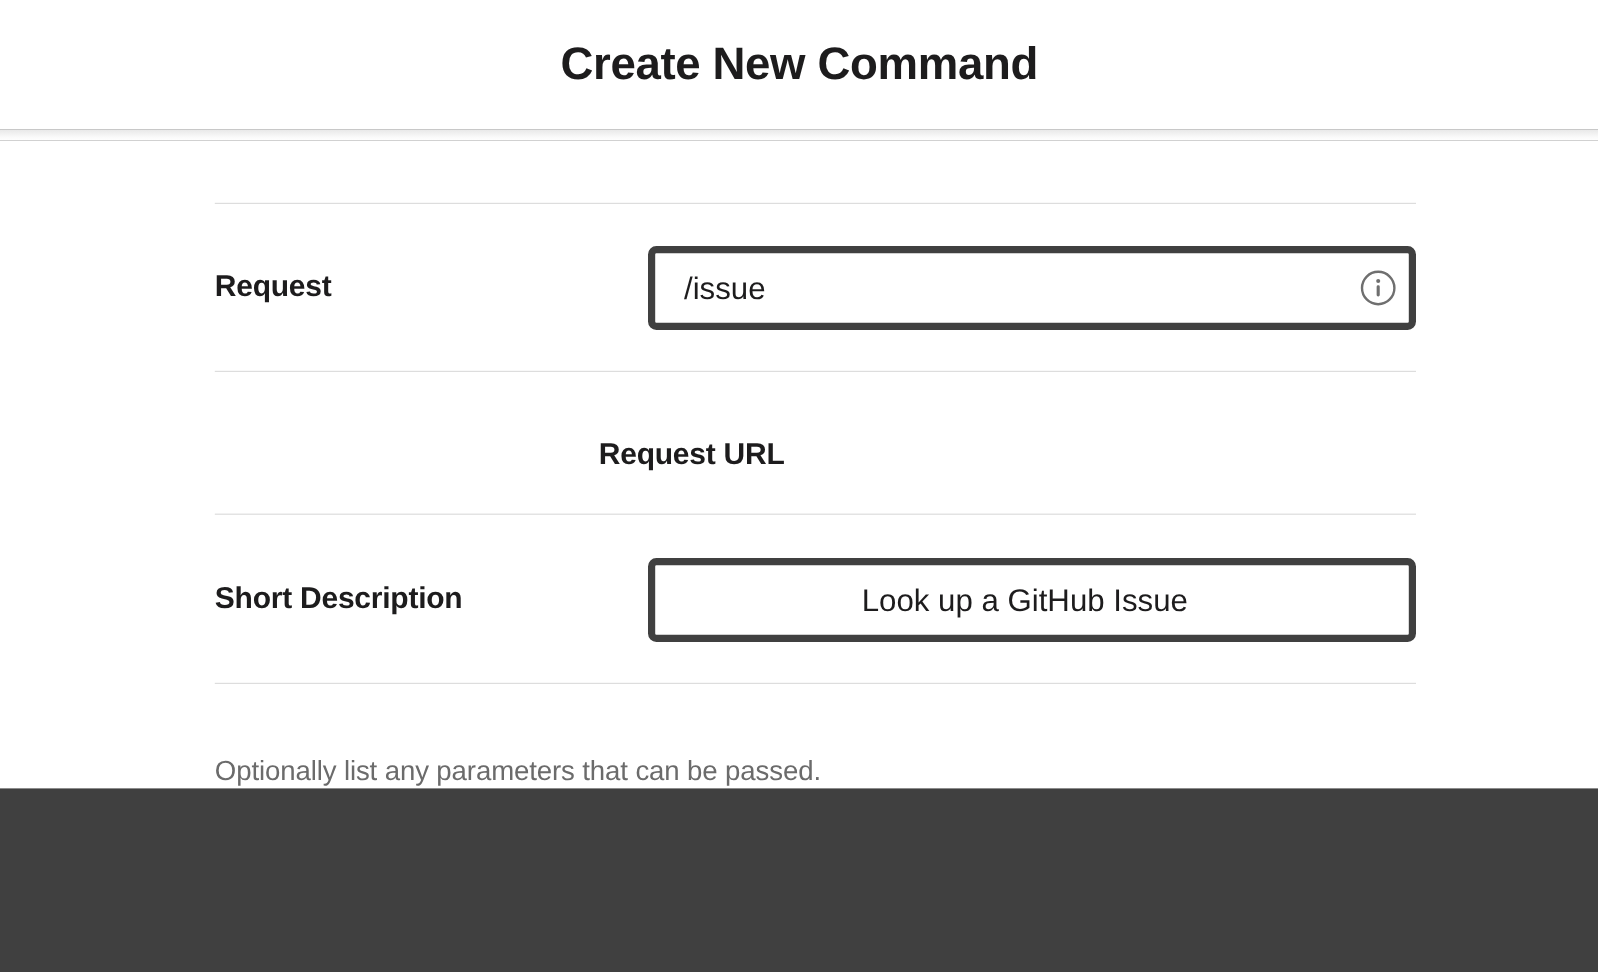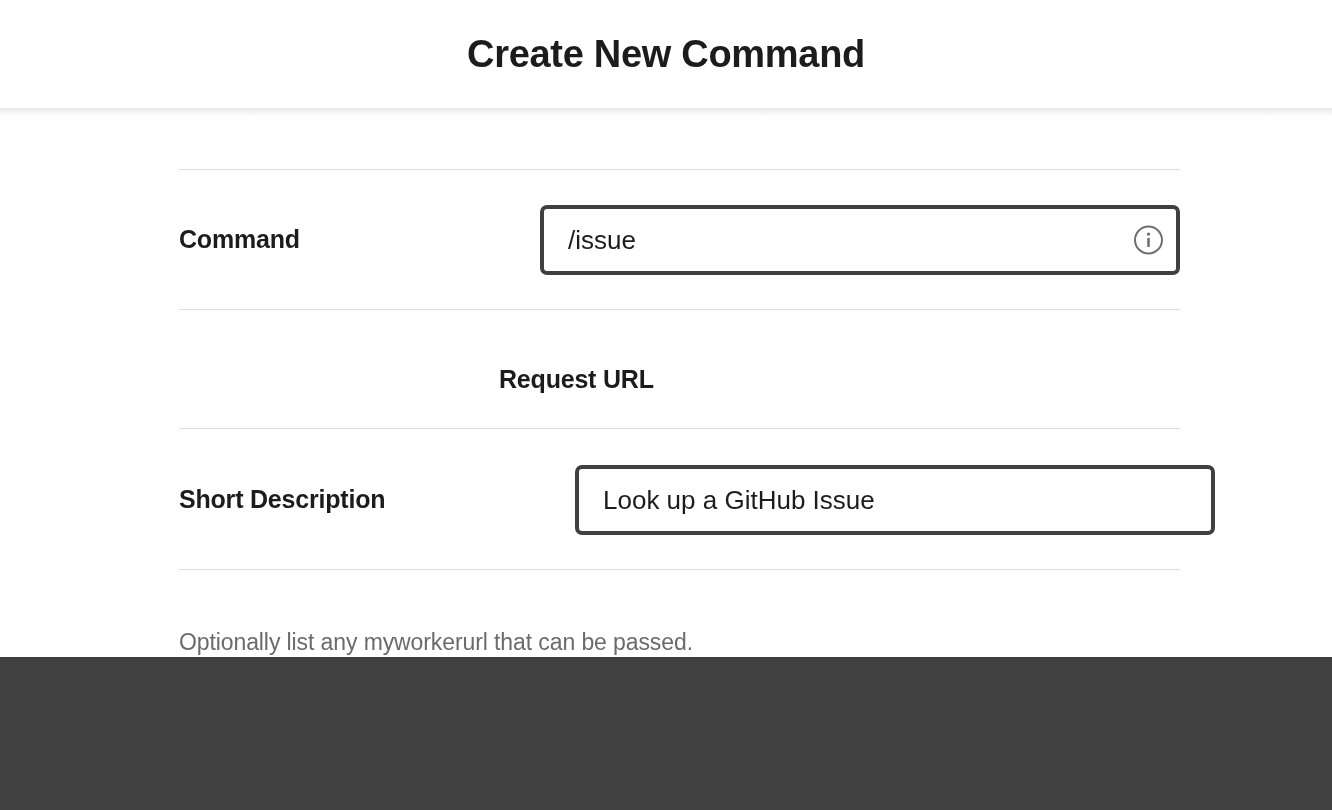--- a/index.html
+++ b/index.html
@@ -96,33 +96,34 @@
   }
 
   .input-wrap {
     position: relative;
     width: 640px;
   }
 
   .text-input {
     width: 640px;
     height: 70px;
-    border: 4px solid #404040;
+    border: 6px solid #404040;
     border-radius: 7px;
     background: #ffffff;
     font-family: "Liberation Sans", sans-serif;
     font-size: 26px;
     color: #1d1c1d;
     padding: 0 60px 0 24px;
     outline: none;
     line-height: 68px;
     display: block;
   }
   .text-input.no-icon {
     padding-right: 36px;
+    text-align: center;
   }
   .text-input::placeholder { color: #9a9a9a; }
 
   .info-icon {
     position: absolute;
     right: 16px;
     top: 50%;
     transform: translateY(-50%);
     width: 31px;
     height: 31px;
@@ -134,21 +135,21 @@
     font-size: 23px;
     color: #6b6b6b;
     line-height: 1.25;
     margin-top: 22px;
     letter-spacing: -0.1px;
   }
 
   
   .row-command   { padding: 35px 0 34px 0; }
   .row-url       { padding: 35px 0 34px 0; justify-content: center; }
-  .row-desc      { padding: 36px 0 34px 0; gap: 35px; }
+  .row-desc      { padding: 36px 0 34px 0; }
   .row-hint      { padding: 36px 0 0 0; }
 
   .row-command .row-label,
   .row-url .row-label,
   .row-desc .row-label,
   .row-hint .row-label { padding-top: 19px; }
 
   .spacer-top { height: 52px; }
 </style>
 </head>
@@ -161,21 +162,21 @@
   </div>
   <div class="header-shadow"></div>
 
   <div class="form-body">
     <div class="spacer-top"></div>
     <div class="form-inner">
 
       <hr class="divider">
 
       <div class="form-row row-command">
-        <div class="row-label">Command</div>
+        <div class="row-label">Request</div>
         <div class="row-control">
           <div class="input-wrap">
             <input class="text-input" type="text" value="/issue" style="">
             <span class="info-icon">
               <svg width="31" height="31" viewBox="0 0 31 31" aria-hidden="true">
                 <circle cx="15.5" cy="15.5" r="13.5" fill="none" stroke="#6f6f6f" stroke-width="2"></circle>
                 <circle cx="15.5" cy="9.6" r="1.7" fill="#6f6f6f"></circle>
                 <rect x="14.2" y="13.2" width="2.6" height="9.4" rx="1.2" fill="#6f6f6f"></rect>
               </svg>
             </span>
@@ -197,20 +198,20 @@
           <div class="input-wrap">
             <input class="text-input no-icon" type="text" value="Look up a GitHub Issue" style="">
           </div>
         </div>
       </div>
 
       <hr class="divider">
 
       <div class="form-row row-hint">
         <div class="row-control">
-          <div class="help-text">Optionally list any myworkerurl that can be passed.</div>
+          <div class="help-text">Optionally list any parameters that can be passed.</div>
         </div>
       </div>
 
     </div>
   </div>
 
 </div>
 
 </body></html>

